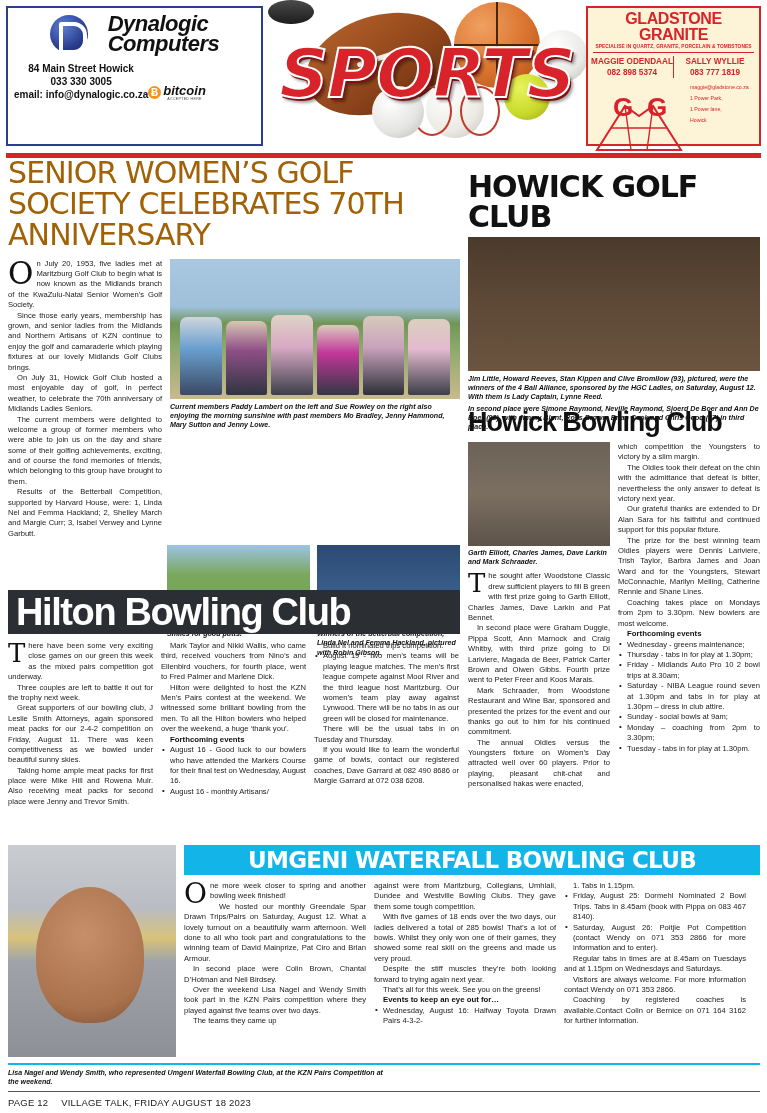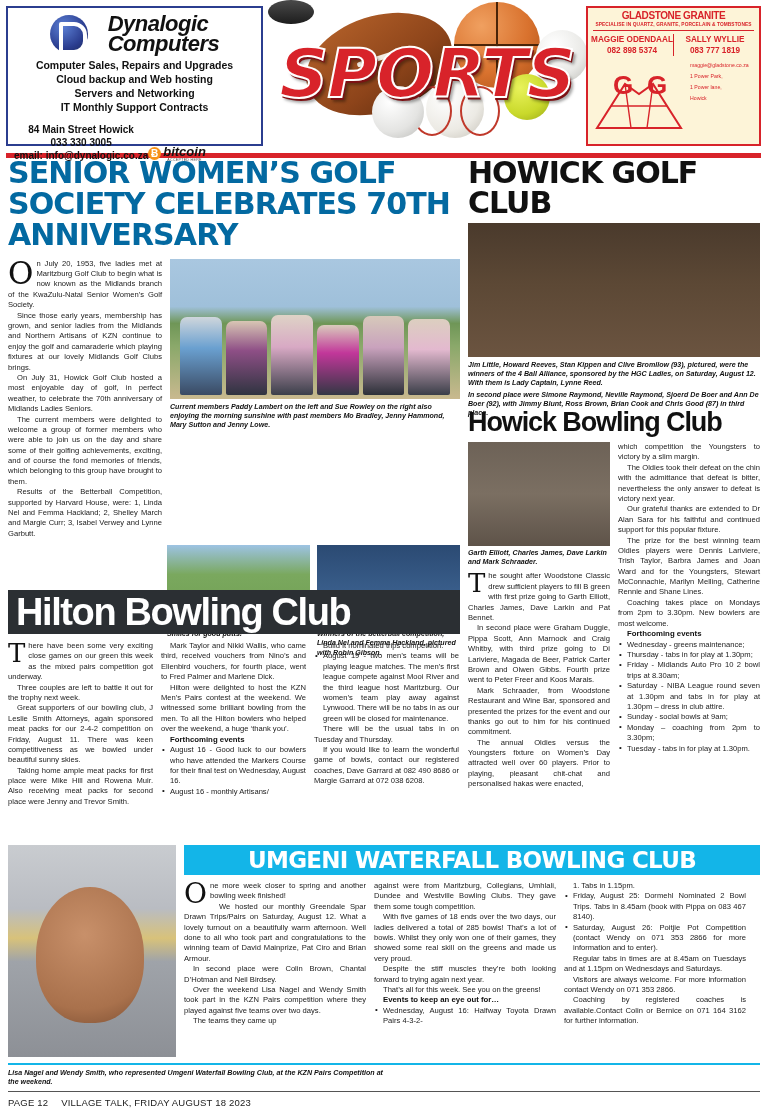--- a/index.html
+++ b/index.html
@@ -97,21 +97,21 @@
     font-family: "DejaVu Sans", sans-serif;
     font-size: 68px; font-weight: bold; font-style: italic;
     color: #d8232a; letter-spacing: -1px; text-align: center;
     -webkit-text-stroke: 2px #ffffff;
     text-shadow: 2px 3px 0 #7d1114, 4px 5px 3px rgba(0,0,0,0.35);
   }
   .ad-gladstone {
     position: absolute; right: 6px; top: 6px; width: 175px; height: 140px;
     border: 2px solid #d8232a; background: #fdf4d8; padding: 3px;
   }
-  .glad-title { color: #d8232a; font-size: 10px; font-weight: bold; text-align: center; letter-spacing: -0.4px; line-height: 1; }
+  .glad-title { color: #d8232a; font-size: 16px; font-weight: bold; text-align: center; letter-spacing: -0.4px; line-height: 1; }
   .glad-sub { color: #d8232a; font-size: 4.8px; font-weight: bold; text-align: center; letter-spacing: 0.1px; margin-top: 1px; }
   .glad-rule { border-top: 1px solid #d8232a; margin: 3px 2px; }
   .glad-people { display: flex; font-size: 8.2px; font-weight: bold; color: #d8232a; text-align: center; }
   .glad-person { flex: 1; line-height: 1.35; }
   .glad-person.left { border-right: 1px solid #d8232a; }
   .glad-body { display: flex; margin-top: 4px; }
   .glad-gg { flex: none; width: 96px; height: 72px; position: relative; }
   .glad-gg svg { width: 96px; height: 72px; }
   .glad-info { flex: 1; font-size: 5.2px; color: #d8232a; line-height: 2.1; padding-left: 3px; }
   .red-rule { height: 5px; background: #d8232a; width: 755px; margin: 1px auto 0; }
@@ -129,41 +129,41 @@
   ul.events li { position: relative; padding-left: 9px; margin-bottom: 0; text-indent: 0; }
   ul.events li::before {
     content: "\2022"; position: absolute; left: 1px; top: -0.5px; font-size: 8px;
   }
   .photo { background: #d8dde1; position: relative; overflow: hidden; }
 
   
   .sec-senior { position: absolute; left: 8px; top: 158px; width: 452px; }
   .hl-senior {
     font-family: "DejaVu Sans", sans-serif;
-    font-size: 30px; font-weight: bold; color: #0369a1; line-height: 1.03;
+    font-size: 30px; font-weight: normal; color: #a16207; line-height: 1.03;
     letter-spacing: -0.9px;
   }
   .senior-body { display: flex; gap: 8px; margin-top: 8px; }
   .senior-text { width: 154px; }
   .dropcap {
     float: left; font-family: "DejaVu Serif", serif; font-size: 31px; line-height: 0.78;
     padding: 2px 3px 0 0; font-weight: normal; color: #111;
   }
   .senior-photo { width: 290px; height: 140px; }
   .ph-golfladies { background: linear-gradient(180deg,#a9c7e0 0%,#9fc0da 34%,#6f9657 46%,#8aa86a 62%,#c9b98f 100%); }
   .ph-golfladies .figs { position: absolute; bottom: 4px; left: 10px; right: 10px; height: 86px; display: flex; gap: 4px; align-items: flex-end; }
   .ph-golfladies .fig { flex: 1; border-radius: 7px 7px 2px 2px; }
 
   .mid-row { display: flex; gap: 7px; margin-top: 6px; }
   .mid-col { width: 145px; }
   .ph-putts { height: 82px; background: linear-gradient(180deg,#9dc3e3 0%,#7aa85e 36%,#6f9e52 100%); }
   .ph-betterball { height: 82px; background: linear-gradient(180deg,#2b4a73 0%,#3a5f8c 60%,#45688f 100%); }
 
   
-  .sec-howickgolf { position: absolute; left: 468px; top: 158px; width: 292px; }
+  .sec-howickgolf { position: absolute; left: 468px; top: 172px; width: 292px; }
   .hl-howickgolf {
     font-family: "DejaVu Sans", sans-serif;
     font-size: 30px; font-weight: bold; color: #111; letter-spacing: -1px; line-height: 1;
   }
   .ph-hgc { height: 134px; margin-top: 5px; background: linear-gradient(180deg,#4a3a2c 0%,#5c4835 45%,#6b5440 100%); }
 
   
   .sec-howickbowl { position: absolute; left: 468px; top: 409px; width: 292px; }
   .hl-howickbowl {
     font-family: "Liberation Sans", sans-serif;
@@ -225,24 +225,20 @@
   <div class="masthead">
 
     <div class="ad-dynalogic">
       <div class="dyn-logo-row">
         <div class="dyn-swoosh"></div>
         <div class="dyn-name">
           <div class="l1">Dynalogic</div>
           <div class="l2">Computers</div>
         </div>
       </div>
-      <div class="dyn-services" style="white-space:pre-line">Computer Sales, Repairs and Upgrades
-Cloud backup and Web hosting
-Servers and Networking
-IT Monthly Support Contracts</div>
       <div class="dyn-bottom">
         <div class="txt">
           <div style="text-align:center">84 Main Street Howick</div>
           <div style="text-align:center">033 330 3005</div>
           <div>email: info@dynalogic.co.za</div>
         </div>
         <div class="bitcoin-badge">
           <div class="btc-circle">Ƀ</div>
           <div>
             <div class="btc-word">bitcoin</div>

